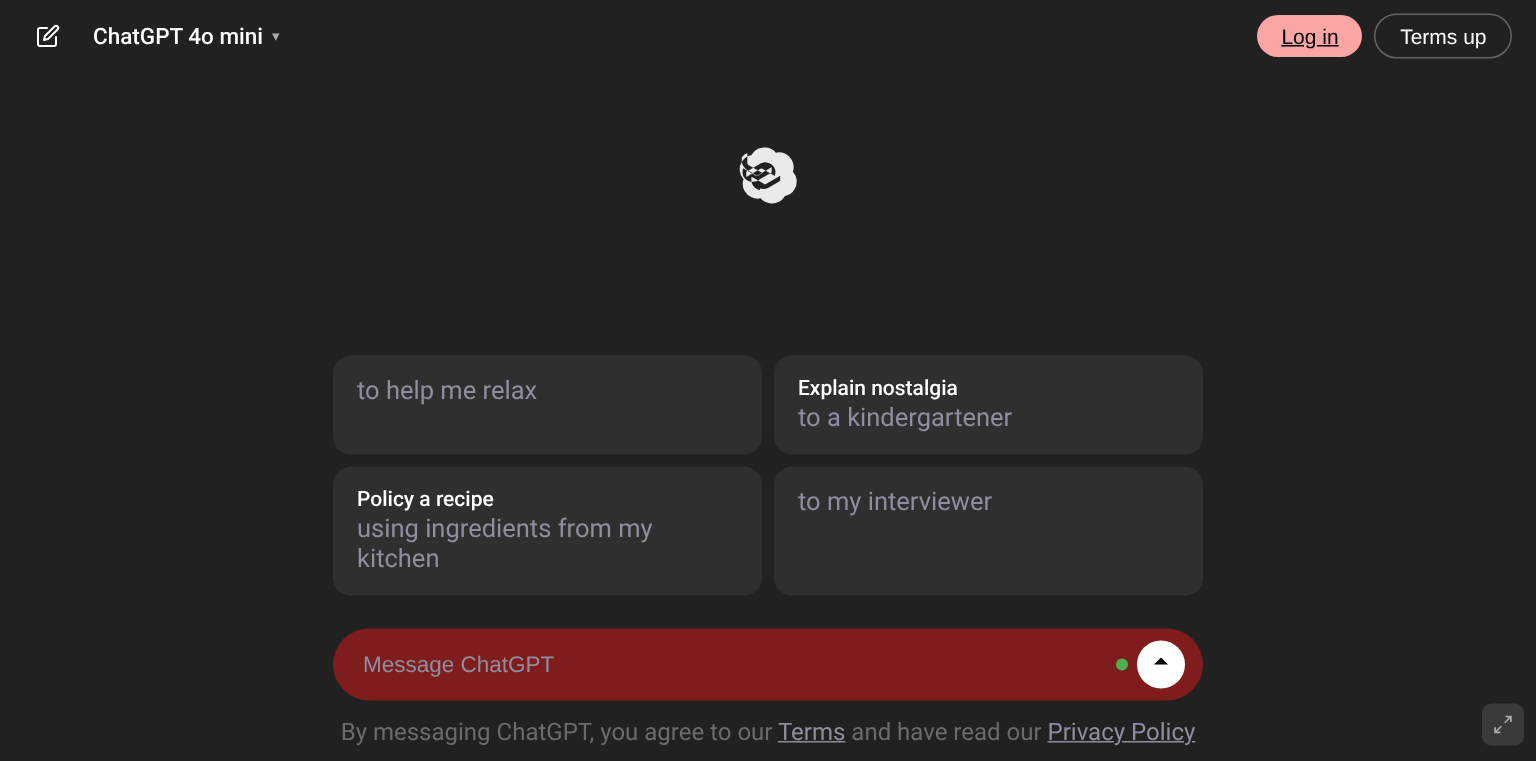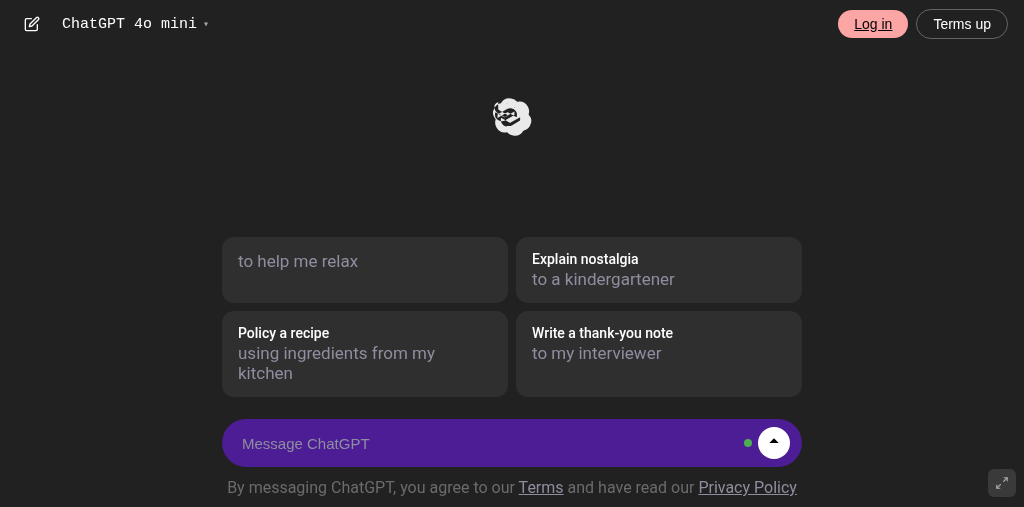--- a/index.html
+++ b/index.html
@@ -25,21 +25,20 @@
       justify-content: space-between;
       padding: 10px 16px;
       height: 48px;
       position: relative;
       z-index: 10;
     }
 
     .header-left {
       display: flex;
       gap: 8px;
-      font-family: Liberation Mono, monospace;
     }
 
     .edit-icon-wrap {
       display: flex;
       align-items: center;
       justify-content: center;
       width: 32px;
       height: 32px;
       border-radius: 6px;
       cursor: pointer;
@@ -153,21 +152,21 @@
     
     .input-area {
       position: absolute;
       bottom: 40px;
       left: 50%;
       transform: translateX(-50%);
       width: 580px;
     }
 
     .input-container {
-      background-color: #4c1d95;
+      background-color: #7f1d1d;
       border-radius: 24px;
       display: flex;
       align-items: center;
       padding: 8px 12px 8px 20px;
       gap: 16px;
     }
 
     .message-input {
       flex: 1;
       background: transparent;
@@ -278,21 +277,20 @@
     </div>
     <div class="suggestion-card">
       <div class="suggestion-title">Explain nostalgia</div>
       <div class="suggestion-subtitle">to a kindergartener</div>
     </div>
     <div class="suggestion-card">
       <div class="suggestion-title">Policy a recipe</div>
       <div class="suggestion-subtitle">using ingredients from my kitchen</div>
     </div>
     <div class="suggestion-card">
-      <div class="suggestion-title">Write a thank-you note</div>
       <div class="suggestion-subtitle">to my interviewer</div>
     </div>
   </div>
 
   <div class="input-area">
     <div class="input-container">
       <input class="message-input" type="text" placeholder="Message ChatGPT" style="">
       <div class="input-actions">
         <div class="green-dot"></div>
         <button class="send-button">

